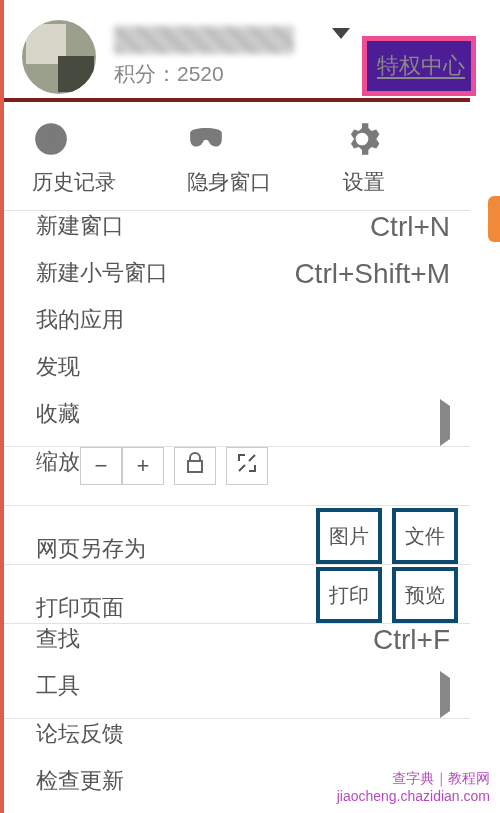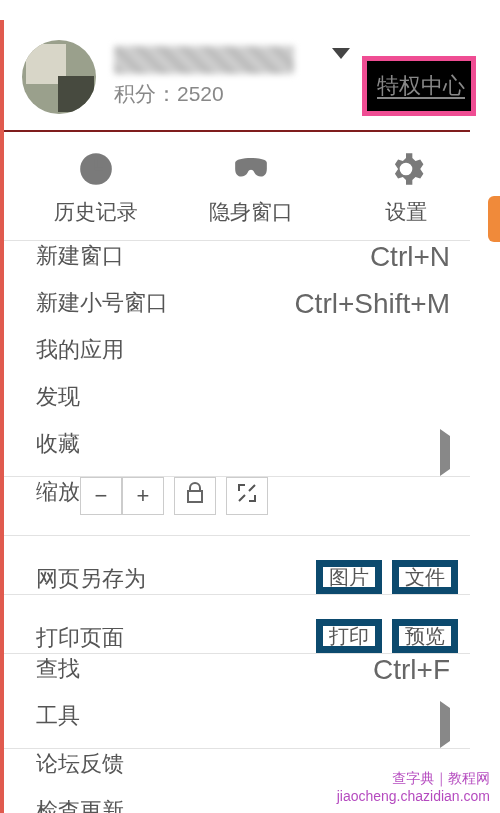--- a/index.html
+++ b/index.html
@@ -13,24 +13,23 @@
   }
   .container {
     border-left: 4px solid #e05a4e;
     width: 470px;
     background: #fff;
     position: relative;
   }
   .header {
     display: flex;
     align-items: center;
-    padding: 20px 16px 16px 18px;
-    border-bottom: 2px solid #7f1d1d;
+    padding: 20px 16px 4px 18px;
+    border-bottom: 4px solid #7f1d1d;
     position: relative;
-    margin-top: 20px;
   }
   .avatar {
     width: 74px;
     height: 74px;
     border-radius: 50%;
     background: #9aa08c;
     position: relative;
     overflow: hidden;
     filter: blur(0.5px);
   }
@@ -71,35 +70,35 @@
     border-left: 9px solid transparent;
     border-right: 9px solid transparent;
     border-top: 11px solid #444;
   }
   .priv-box {
     position: absolute;
     right: -6px;
     top: 36px;
     border: 5px solid #ef4d93;
     padding: 10px 6px 10px 10px;
-    background: #000000;
+    background: #4c1d95;
   }
   .priv-link {
     font-size: 22px;
     color: #888;
     text-decoration: underline;
     text-underline-offset: 4px;
   }
   .top3 {
     display: flex;
     border-bottom: 1px solid #e2e2e2;
   }
   .top3-item {
     flex: 1;
-    text-align: center;
+    text-align: left;
     padding: 18px 0 14px;
     cursor: pointer;
     margin-left: 28px;
   }
   .top3-item .lbl {
     font-size: 21px;
     color: #555;
     margin-top: 6px;
   }
   .icon {
@@ -155,22 +154,22 @@
   .action-row {
     display: flex;
     align-items: flex-end;
     padding: 0 12px 0 32px;
     height: 58px;
     font-size: 22px;
     color: #555;
   }
   .action-row .spacer { flex: 1; }
   .pill {
-    border: 7px solid #0c4a6e;
-    height: 34px;
+    border: 4px solid #0c4a6e;
+    height: 56px;
     min-width: 66px;
     padding: 0 0;
     display: flex;
     align-items: center;
     justify-content: center;
     font-size: 20px;
     color: #555;
     margin-left: 10px;
     cursor: pointer;
     background: #fff;

